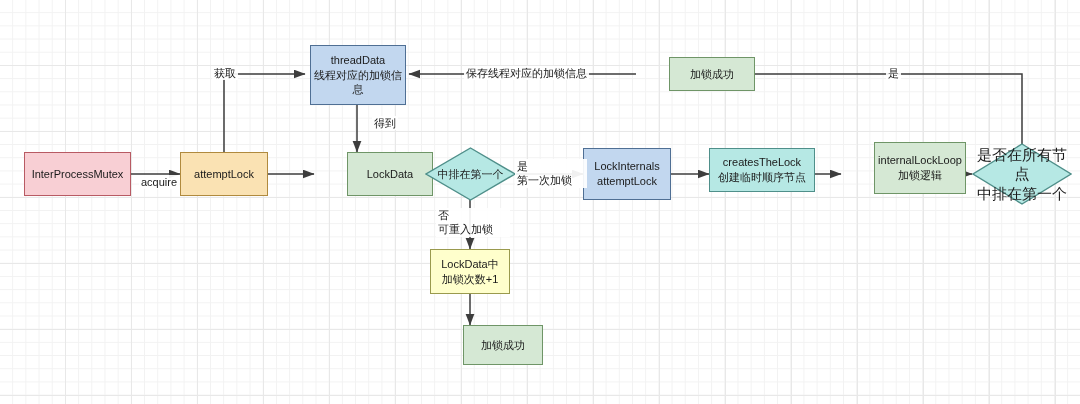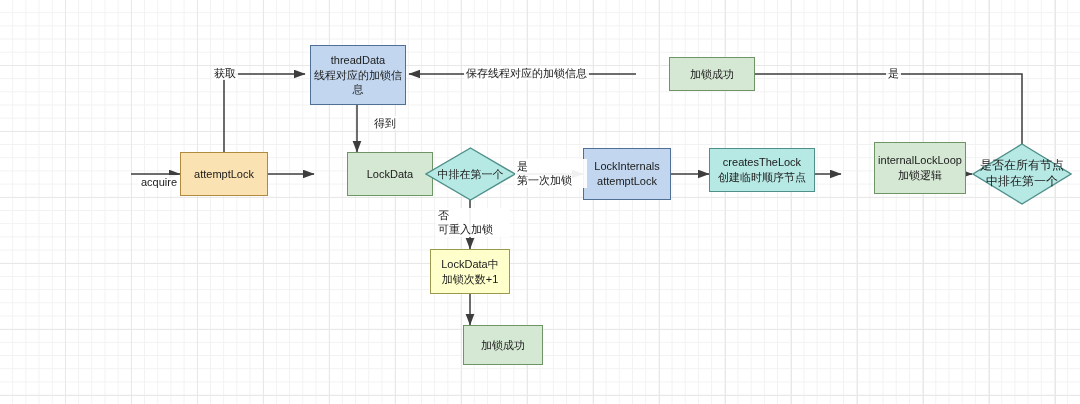--- a/index.html
+++ b/index.html
@@ -132,20 +132,21 @@
       <path d="M815,174 L841,174" marker-end="url(#arrow)"></path>
 
       <path d="M943,174 L972,174" marker-end="url(#arrow)"></path>
 
       <path d="M1022,148 L1022,74 L722,74" marker-end="url(#arrow)"></path>
 
       <path d="M636,74 L409,74" marker-end="url(#arrow)"></path>
     </g>
   </svg>
 
+  <div class="node n-pink" style="left:24px; top:152px; width:107px; height:44px;">InterProcessMutex</div>
 
   <div class="node n-tan" style="left:180px; top:152px; width:88px; height:44px;">attemptLock</div>
 
   <div class="node n-blue" style="left:310px; top:45px; width:96px; height:60px;">threadData
 线程对应的加锁信息</div>
 
   <div class="node n-green" style="left:314px; top:152px; width:86px; height:44px;">LockData</div>
 
   <div class="diamond" style="left:425px; top:147px; width:91px; height:54px;">
     <svg class="dshape" viewBox="0 0 91 54" xmlns="http://www.w3.org/2000/svg">
@@ -160,21 +161,21 @@
   <div class="node n-cyan" style="left:709px; top:148px; width:106px; height:44px;">createsTheLock
 创建临时顺序节点</div>
 
   <div class="node n-green" style="left:841px; top:142px; width:92px; height:52px;">internalLockLoop
 加锁逻辑</div>
 
   <div class="diamond" style="left:972px; top:143px; width:100px; height:62px;">
     <svg class="dshape" viewBox="0 0 100 62" xmlns="http://www.w3.org/2000/svg">
       <polygon points="50,1 99,31 50,61 1,31" fill="#b6e8e4" stroke="#4f8f8a" stroke-width="1.4"></polygon>
     </svg>
-    <div class="dlabel" style="font-size:12px;">是否在所有节点
+    <div class="dlabel" style="font-size:15px;">是否在所有节点
 中排在第一个</div>
   </div>
 
   <div class="node n-green" style="left:636px; top:57px; width:86px; height:34px;">加锁成功</div>
 
   <div class="node n-yellow" style="left:430px; top:249px; width:80px; height:45px;">LockData中
 加锁次数+1</div>
 
   <div class="node n-green" style="left:430px; top:325px; width:80px; height:40px;">加锁成功</div>
 

